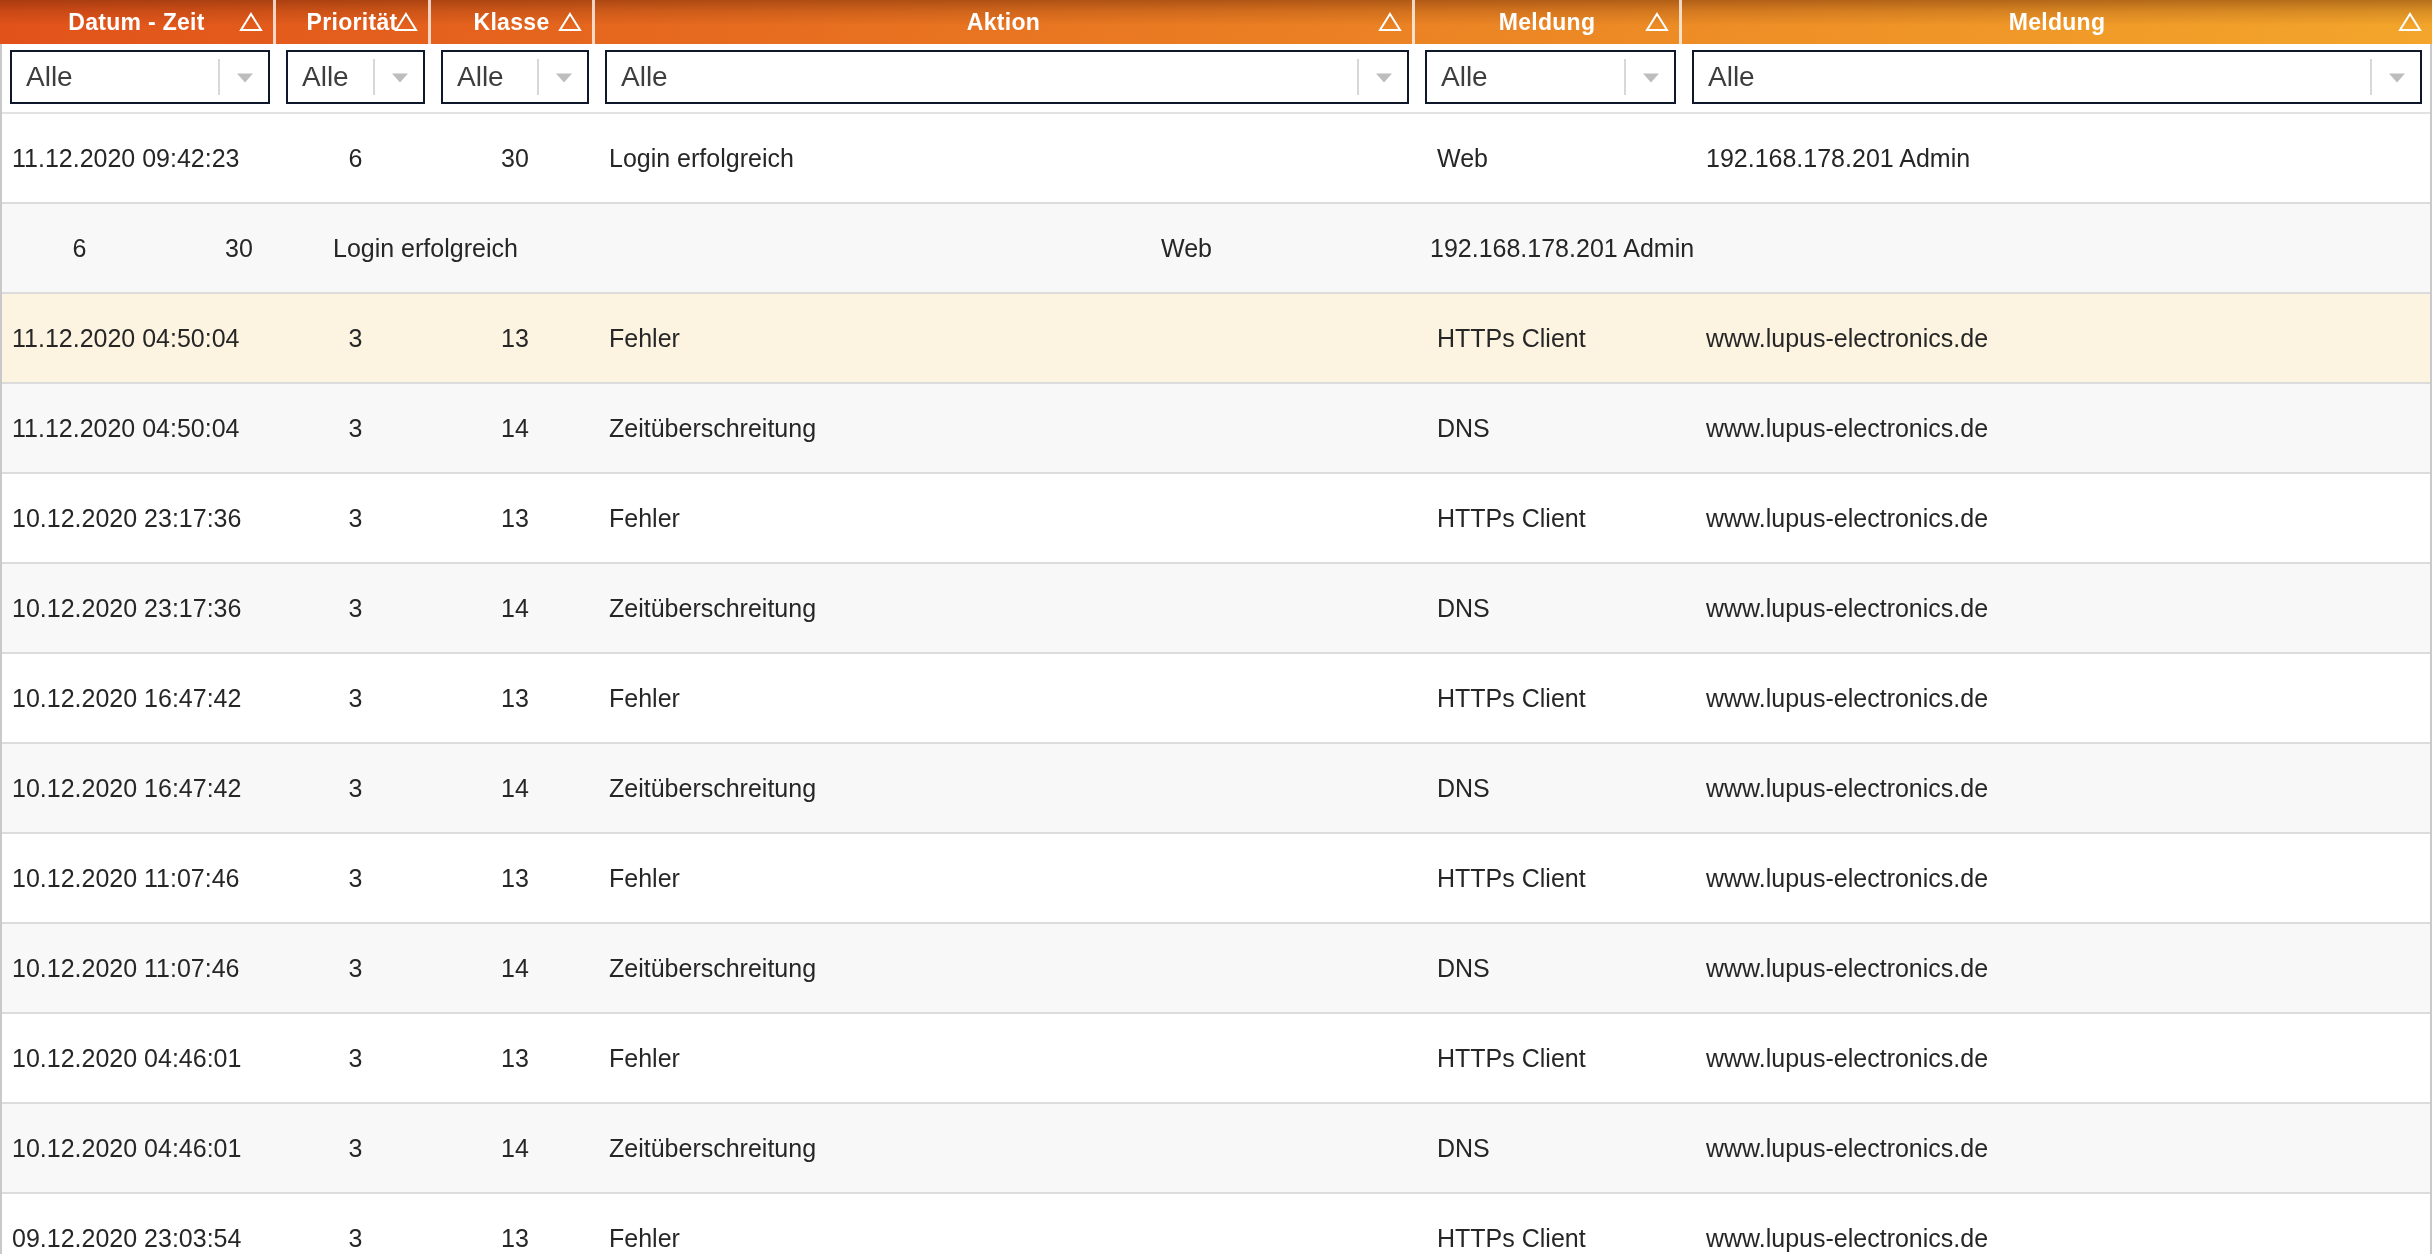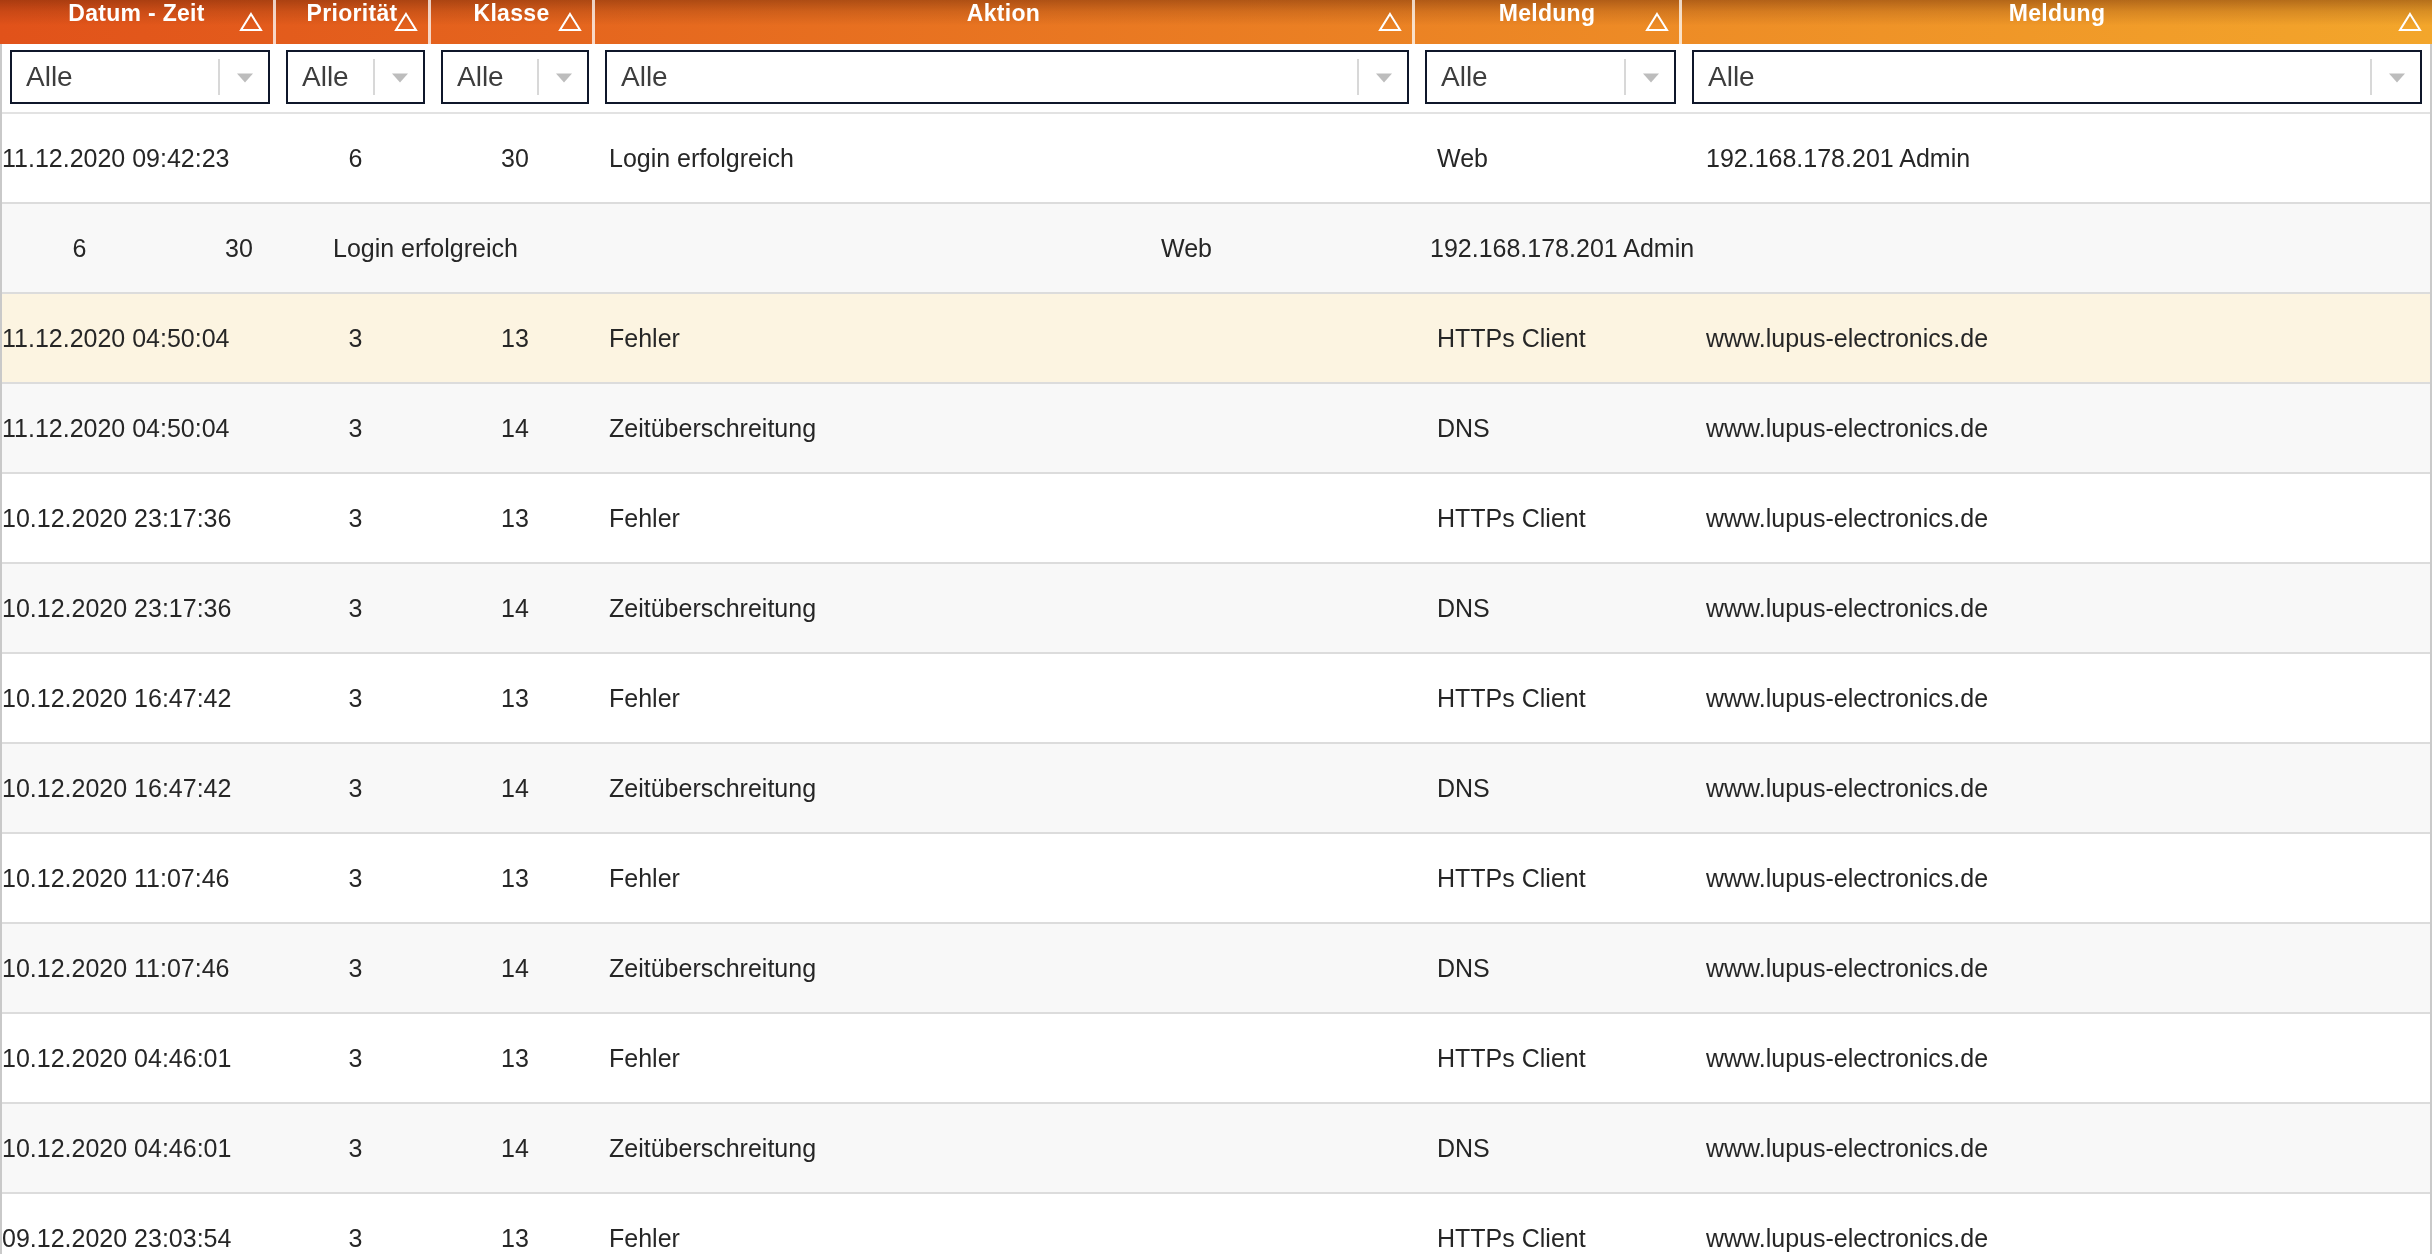--- a/index.html
+++ b/index.html
@@ -18,21 +18,21 @@
   
   .thead{
     display:flex;height:44px;position:relative;
     background:linear-gradient(90deg,var(--header-gradient-left) 0%,var(--header-gradient-right) 100%);
   }
   .thead::before{
     content:"";position:absolute;inset:0;z-index:0;pointer-events:none;
     background:linear-gradient(180deg,rgba(80,22,0,.38) 0%,rgba(80,22,0,.16) 26%,rgba(80,22,0,0) 58%);
   }
   .th{
-    position:relative;z-index:1;display:flex;justify-content:center;
+    position:relative;z-index:1;display:flex;align-items:center;justify-content:center;
     color:var(--header-text);font-size:23px;font-weight:700;letter-spacing:.3px;
     border-right:3px solid rgba(255,255,255,.75);
   }
   .th:last-child{border-right:none}
   .sort-icon{position:absolute;right:10px;top:50%;transform:translateY(-50%);line-height:0}
 
   
   .col-datetime{width:276px}
   .col-priority{width:155px}
   .col-class{width:164px}
@@ -62,21 +62,21 @@
   
   .row{
     display:flex;height:90px;border-bottom:2px solid #dcdcdc;background:#fff;cursor:pointer;
   }
   .row--alt{background:var(--row-alt)}
   .row--highlight{background:var(--row-highlight)}
   .td{
     display:flex;align-items:center;font-size:25px;color:var(--row-text);
     white-space:nowrap;overflow:hidden;
   }
-  .td.c-datetime{}
+  .td.c-datetime{padding-left:10px}
   .td.c-priority,.td.c-class{justify-content:center}
   .td.c-action{padding-left:12px}
   .td.c-source{padding-left:20px}
   .td.c-message{padding-left:22px}
 </style>
 </head>
 <body>
 
 <div class="app">
 

